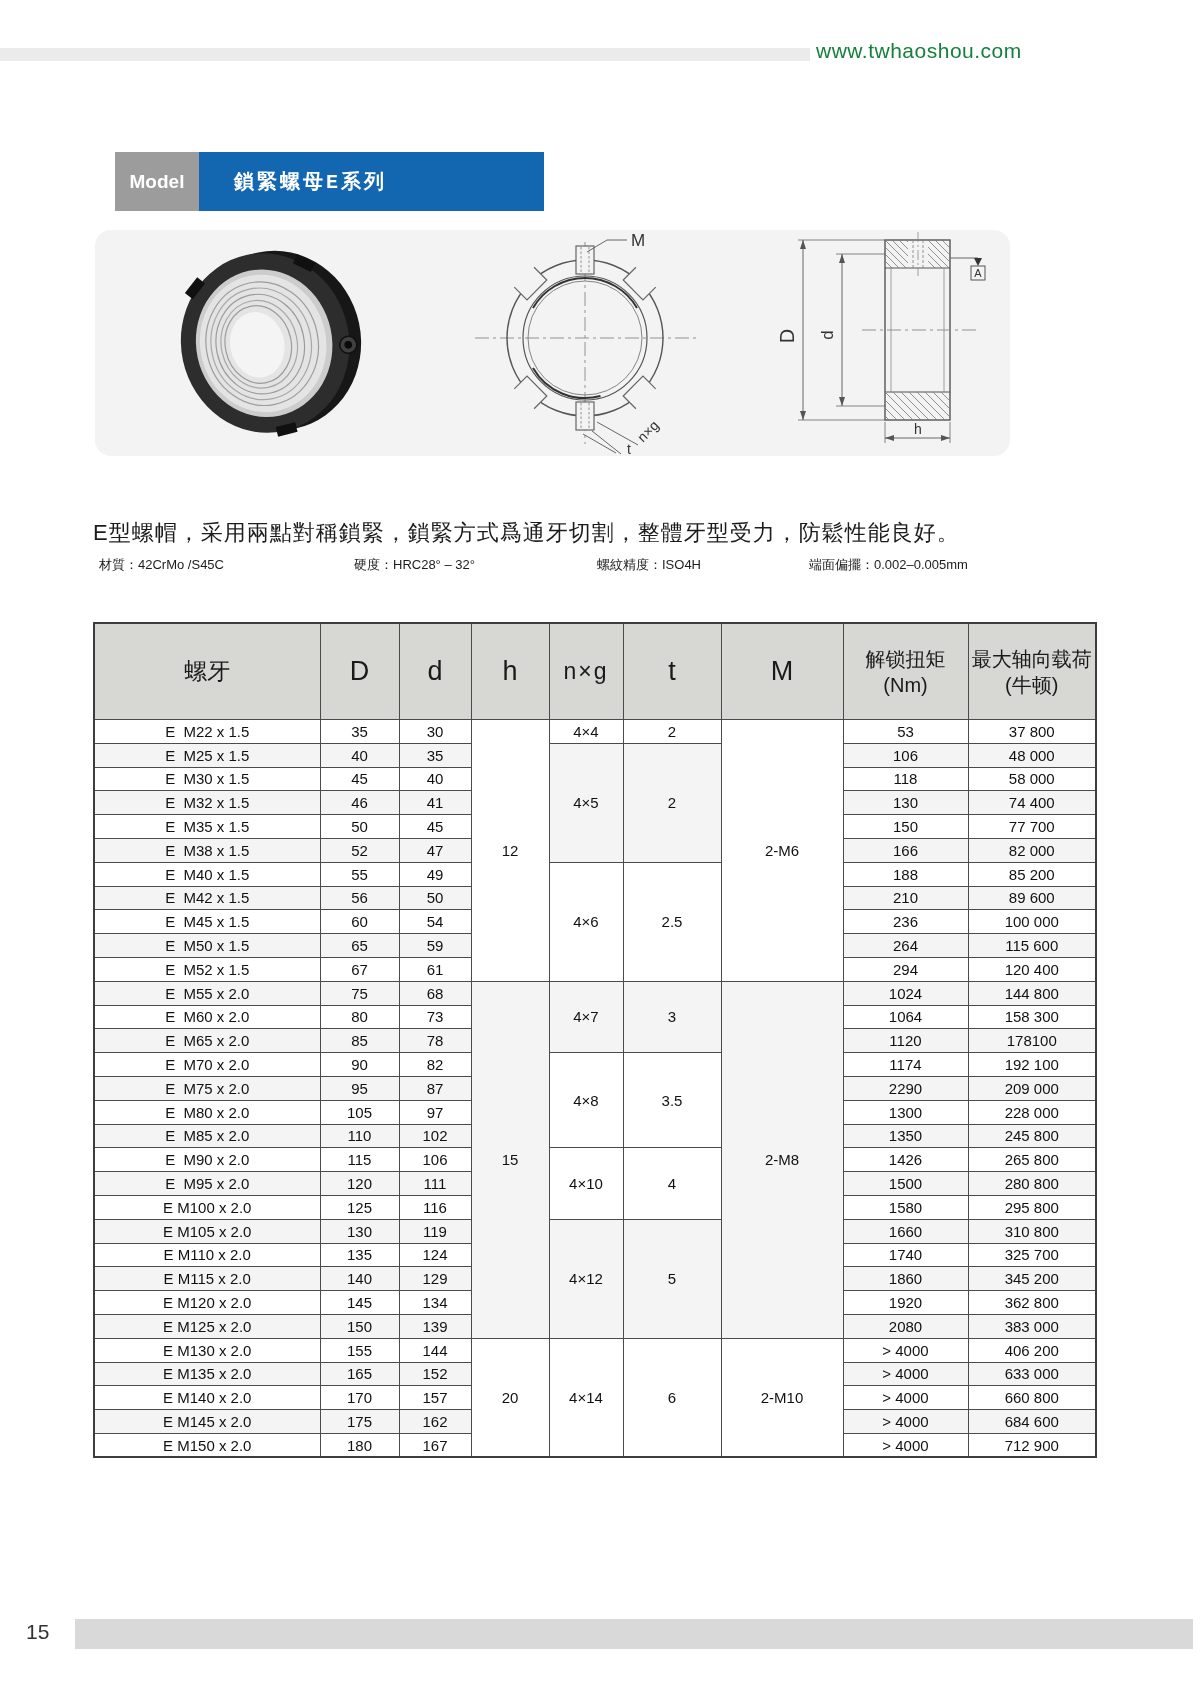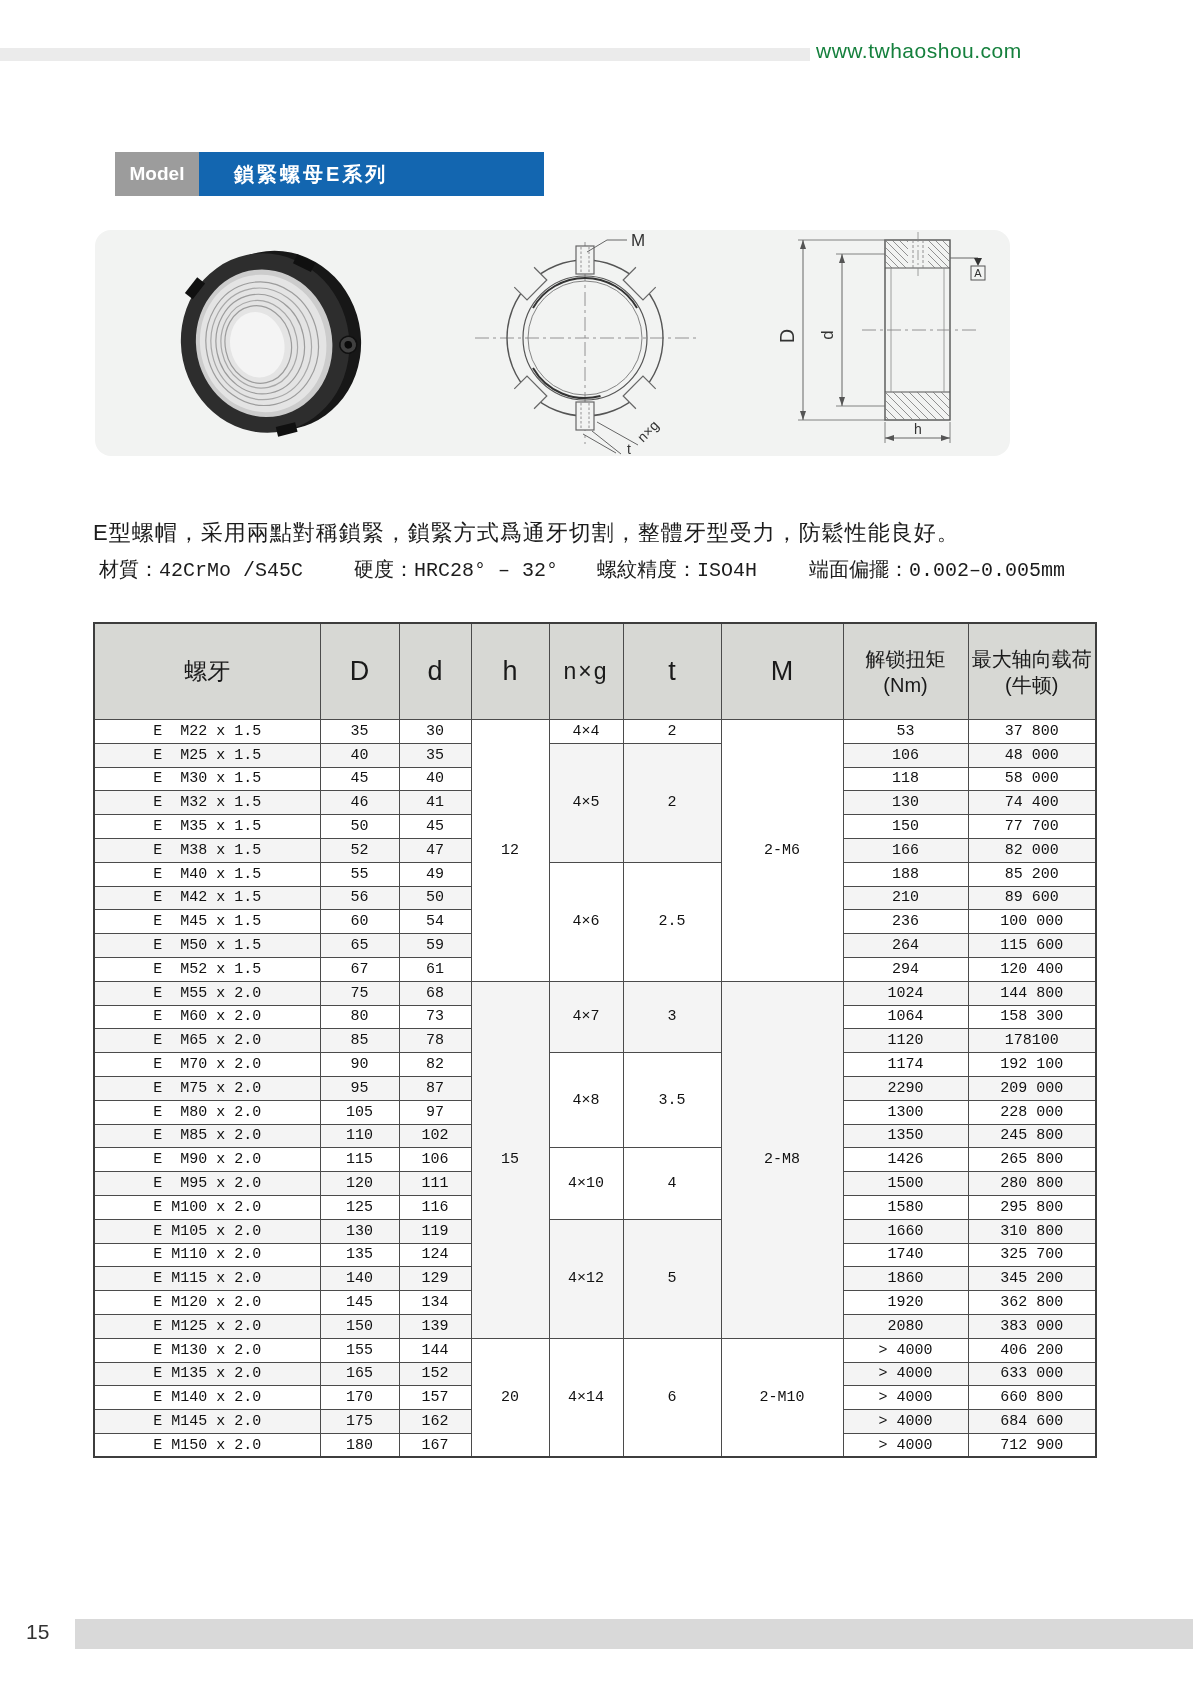--- a/index.html
+++ b/index.html
@@ -4,46 +4,46 @@
 <style>
   html,body{margin:0;padding:0;background:#ffffff;}
   body{font-family:"Liberation Sans","DejaVu Sans",sans-serif;color:#1a1a1a;}
   .page{position:relative;width:1200px;height:1697px;background:#ffffff;overflow:hidden;}
 
   
   .topbar-line{position:absolute;left:0;top:48;width:810px;height:13px;background:#ebebeb;top:48px;}
   .site-url{position:absolute;left:816px;top:39px;font-size:21px;letter-spacing:.5px;color:#15803d;}
 
   
-  .model-bar{position:absolute;left:107px;top:152px;height:44px;display:flex;padding-left:8px;}
+  .model-bar{position:absolute;left:107px;top:152px;height:59px;display:flex;padding-left:8px;}
   .model-badge{width:84px;background:#9c9c9c;color:#fff;font-size:19px;font-weight:bold;display:flex;align-items:center;justify-content:center;}
-  .model-title{width:345px;background:#1366b0;color:#fff;font-size:20px;font-weight:bold;letter-spacing:3px;display:flex;align-items:center;padding-left:35px;box-sizing:border-box;}
+  .model-title{width:345px;background:#1366b0;color:#fff;font-size:20px;font-weight:bold;letter-spacing:3px;display:flex;align-items:center;padding-left:35px;box-sizing:border-box;font-family:Liberation Mono, monospace;}
 
   
   .image-panel{position:absolute;left:95px;top:230px;width:915px;height:226px;background:#f2f3f2;border-radius:16px;}
   .img-photo{position:absolute;left:70px;top:10px;}
   .img-front{position:absolute;left:340px;top:0px;}
   .img-section{position:absolute;left:675px;top:0px;}
 
   
   .desc{position:absolute;left:93px;top:518px;font-size:22px;letter-spacing:1px;color:#1c1c1c;margin:0;}
-  .specs{position:absolute;left:93px;top:556px;width:1000px;height:24px;font-size:20px;color:#1c1c1c;font-family:Liberation Mono, monospace;}
+  .specs{position:absolute;left:93px;top:556px;width:1000px;height:24px;font-size:13px;color:#1c1c1c;}
   .spec-item{position:absolute;top:0;white-space:pre;}
   .spec-1{left:6px;} .spec-2{left:261px;} .spec-3{left:504px;} .spec-4{left:716px;}
 
   
   .tbl-wrap{position:absolute;left:93px;top:622px;}
   table.spec{border-collapse:collapse;table-layout:fixed;width:1002px;border:2.5px solid #3d3d3d;}
   table.spec th, table.spec td{border:1.5px solid #4b4b4b;text-align:center;vertical-align:middle;padding:0;}
   table.spec thead th{background:#d7d8d4;height:95px;font-weight:normal;}
   .hdr-small{font-size:23px;}
   .hdr-big{font-size:27px;}
   .hdr-nxg{font-size:23px;letter-spacing:2px;}
   .hdr-two{font-size:20px;line-height:1.3;white-space:pre-line;}
-  table.spec tbody tr{height:23.8px;font-family:Liberation Mono, monospace;}
+  table.spec tbody tr{height:23.8px;}
   table.spec tbody td{font-size:15px;color:#111;white-space:pre;}
   table.spec tbody tr:nth-child(even){background:#f4f4f4;}
 
   
   .page-num{position:absolute;left:26px;top:1620px;font-size:21px;color:#333;}
   .footer-bar{position:absolute;left:75px;top:1619px;width:1118px;height:30px;background:#d9d9d9;}
   svg text{font-family:"Liberation Sans","DejaVu Sans",sans-serif;fill:#333;}
 </style>
 </head>
 <body>

